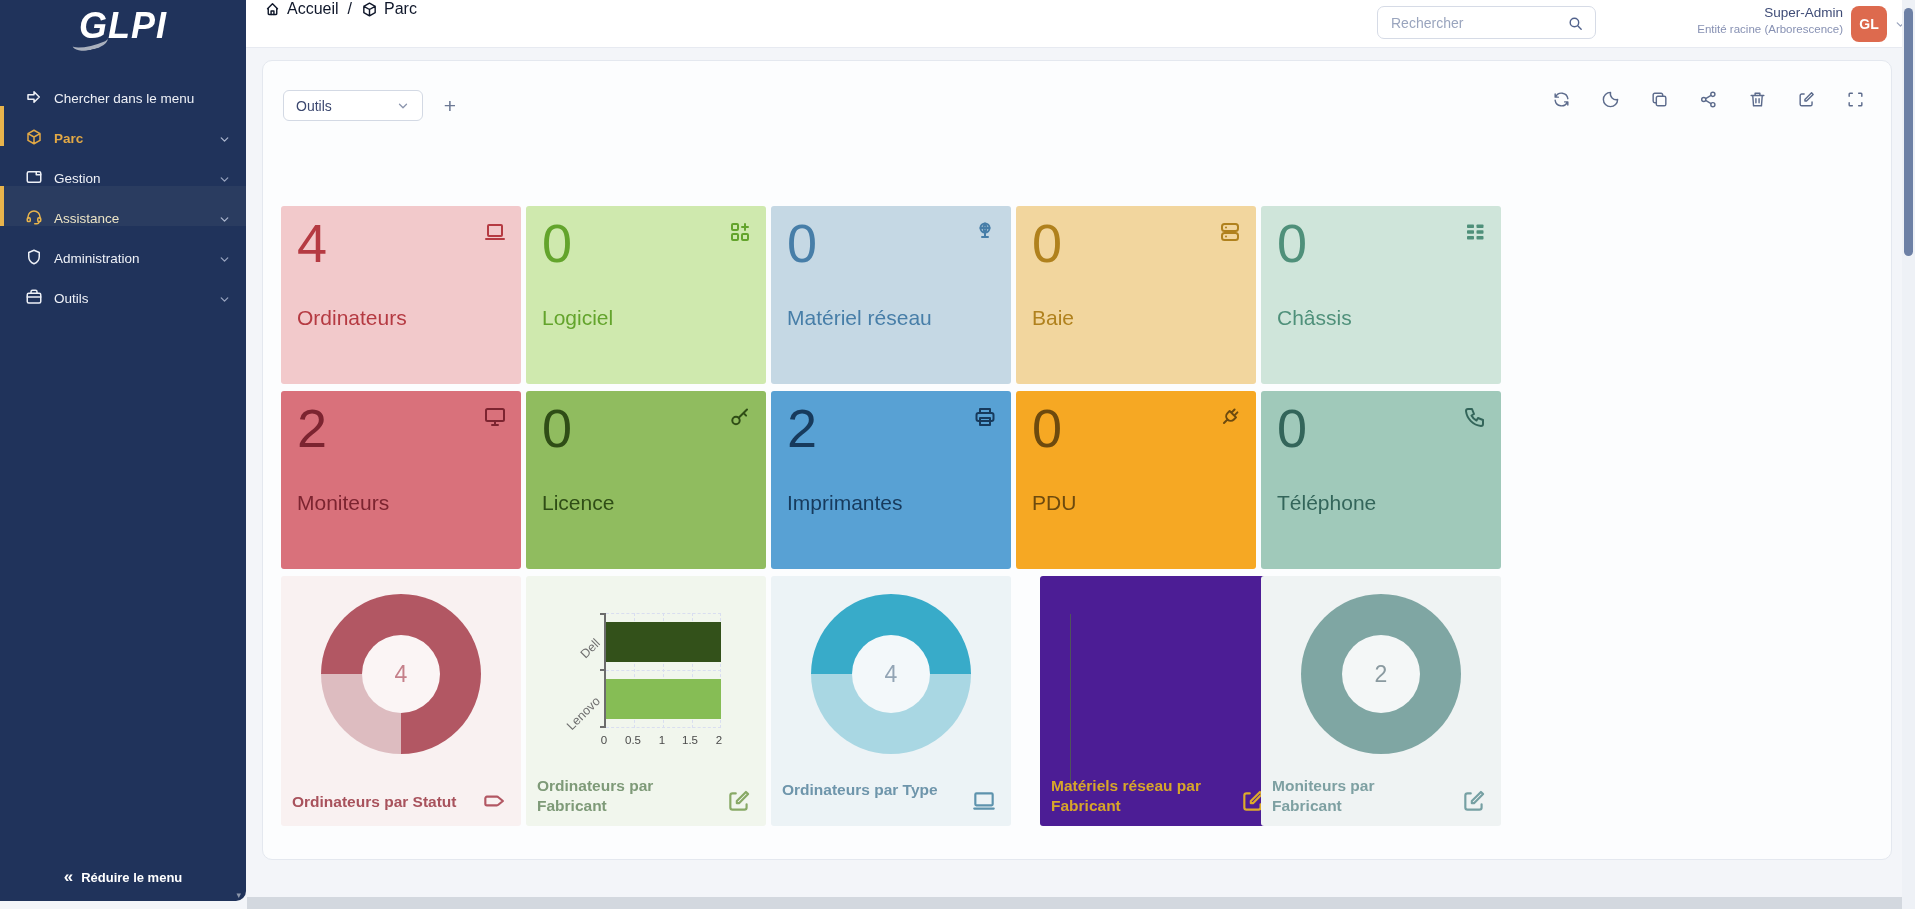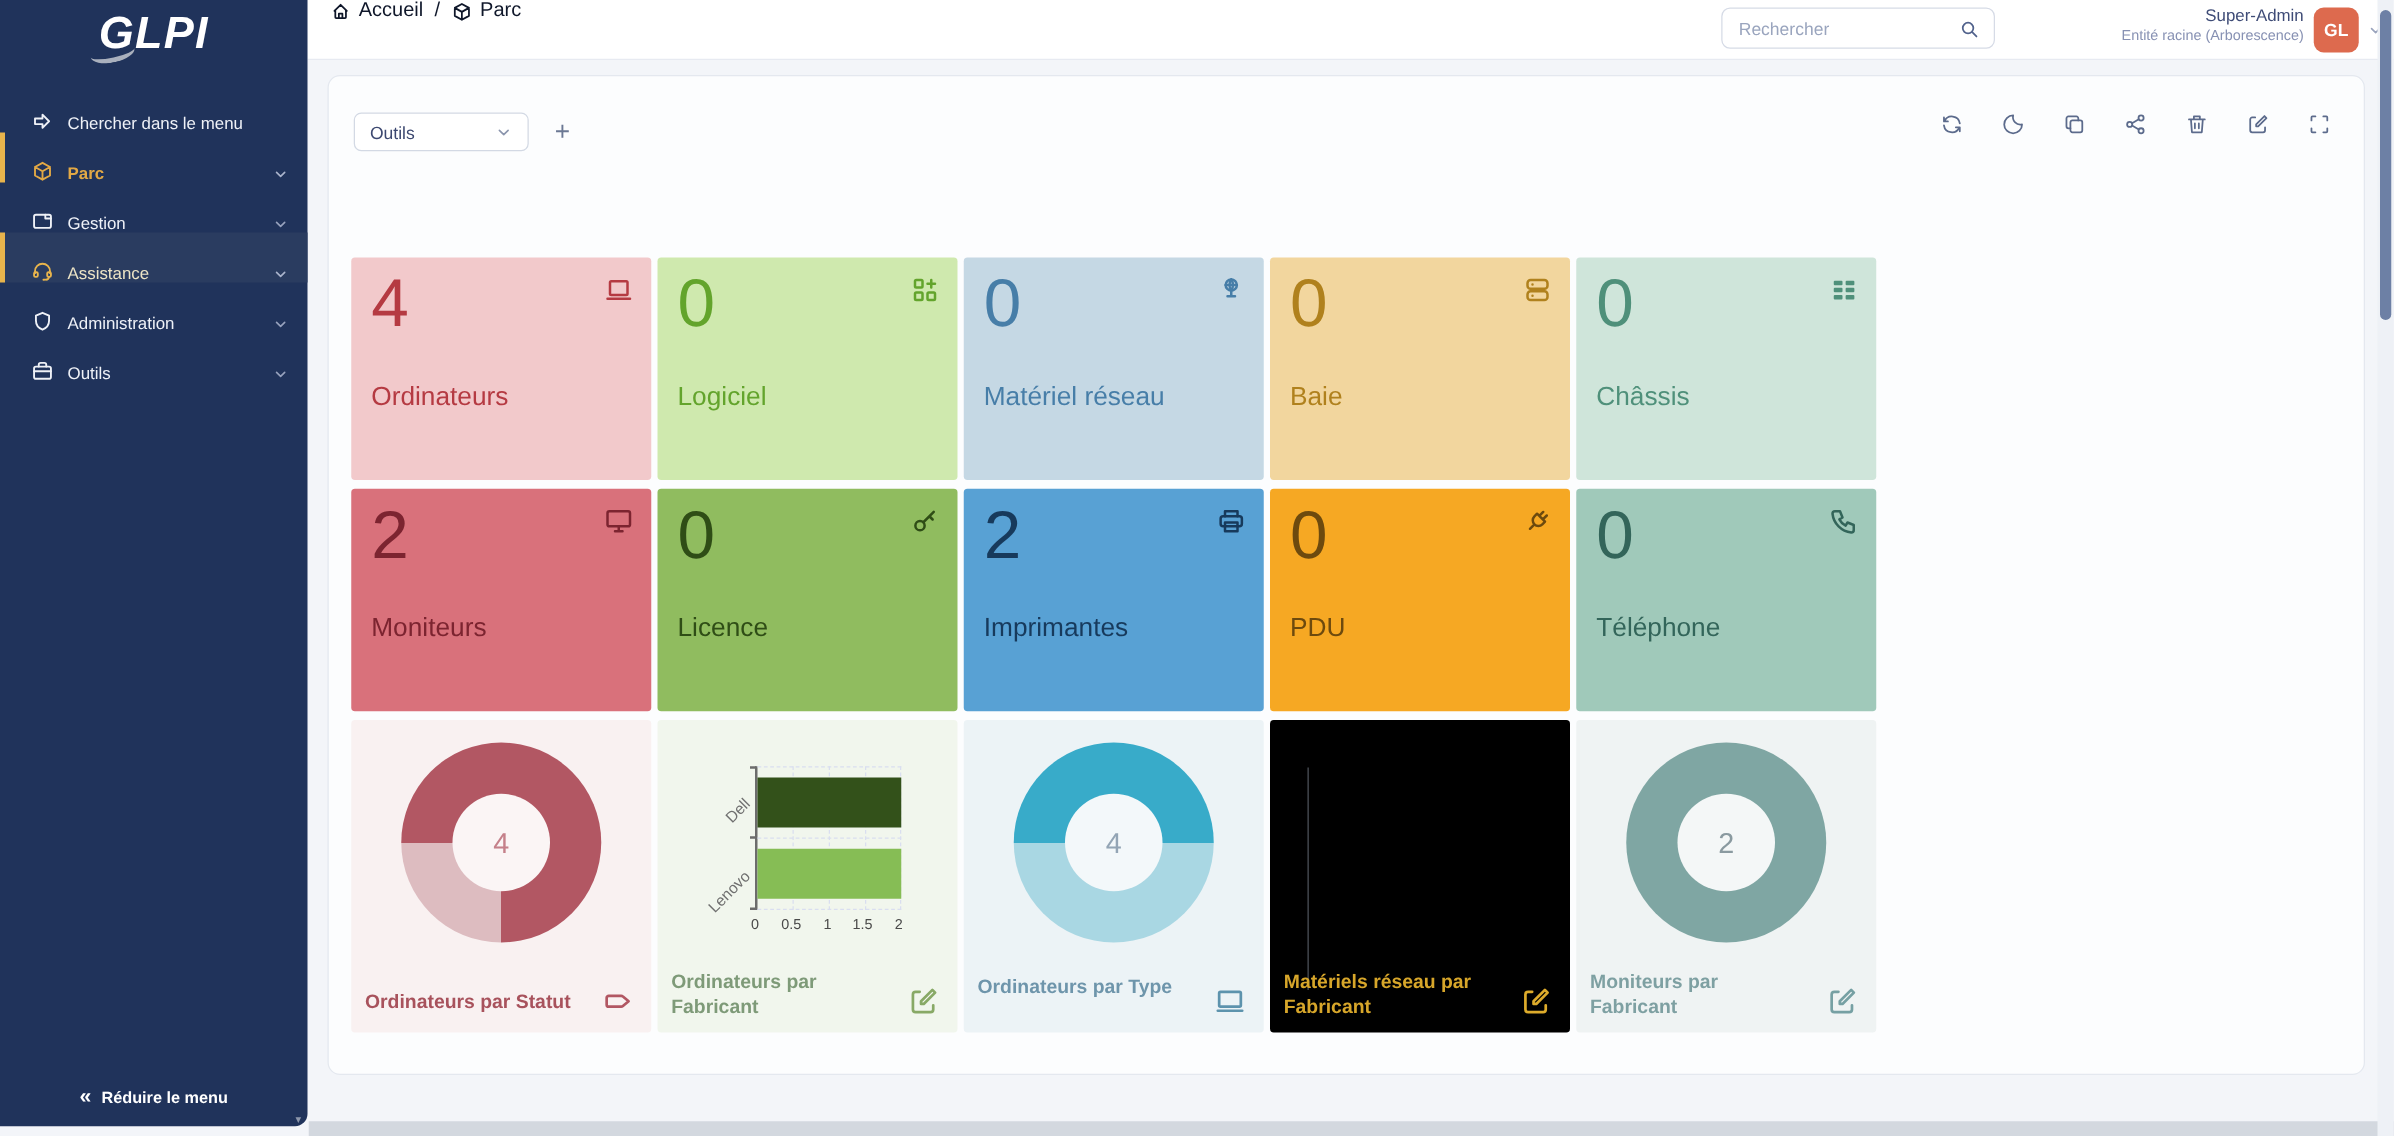--- a/index.html
+++ b/index.html
@@ -67,21 +67,21 @@
   .card-icon{position:absolute;right:14px;top:14px;width:24px;height:24px;}
   .card-label{position:absolute;left:16px;top:100px;font-size:21px;}
   .c1{background:#f2c9cb;color:#b53a42;}  .c2{background:#cfe9ae;color:#63a42c;}
   .c3{background:#c5d8e4;color:#477ea8;}  .c4{background:#f2d69e;color:#b0811d;}
   .c5{background:#cfe5da;color:#4f907a;}  .c6{background:#d9717b;color:#7c2430;}
   .c7{background:#90bc5f;color:#2f4d16;}  .c8{background:#58a1d4;color:#173a5c;}
   .c9{background:#f6a823;color:#6d4a0e;}  .c10{background:#a0c9ba;color:#33655a;}
   
   .gcard{position:absolute;width:240px;height:250px;border-radius:3px;}
   .g1{background:#f9f1f1;} .g2{background:#f1f6ed;} .g3{background:#ecf3f6;}
-  .g4{background:#000000;} .g5{background:#eff3f3;}
+  .g4{background:#4c1d95;margin-left:24px;} .g5{background:#eff3f3;}
   .gtitle{position:absolute;left:11px;bottom:10px;font-size:15.5px;font-weight:700;line-height:1.28;}
   .t1{color:#a8525c;bottom:14px;width:195px;} .t2{color:#7e9a78;width:160px;}
   .t3{color:#6e95ab;bottom:26px;width:185px;} .t4{color:#d7a62a;width:185px;}
   .t5{color:#7ea0a2;width:150px;}
   .gicon{position:absolute;right:14px;bottom:12px;width:26px;height:26px;cursor:pointer;}
   .i1{color:#b25763;} .i2{color:#88a966;} .i3{color:#5d93ad;} .i4{color:#ddab2b;} .i5{color:#76a0a3;}
   .donut{position:absolute;left:40px;top:18px;width:160px;height:160px;border-radius:50%;}
   .donut .hole{position:absolute;left:41px;top:41px;width:78px;height:78px;border-radius:50%;
     display:flex;align-items:center;justify-content:center;font-size:23px;}
   .d1{background:conic-gradient(#b25763 0 180deg,#ddbcc0 180deg 270deg,#b25763 270deg 360deg);}

